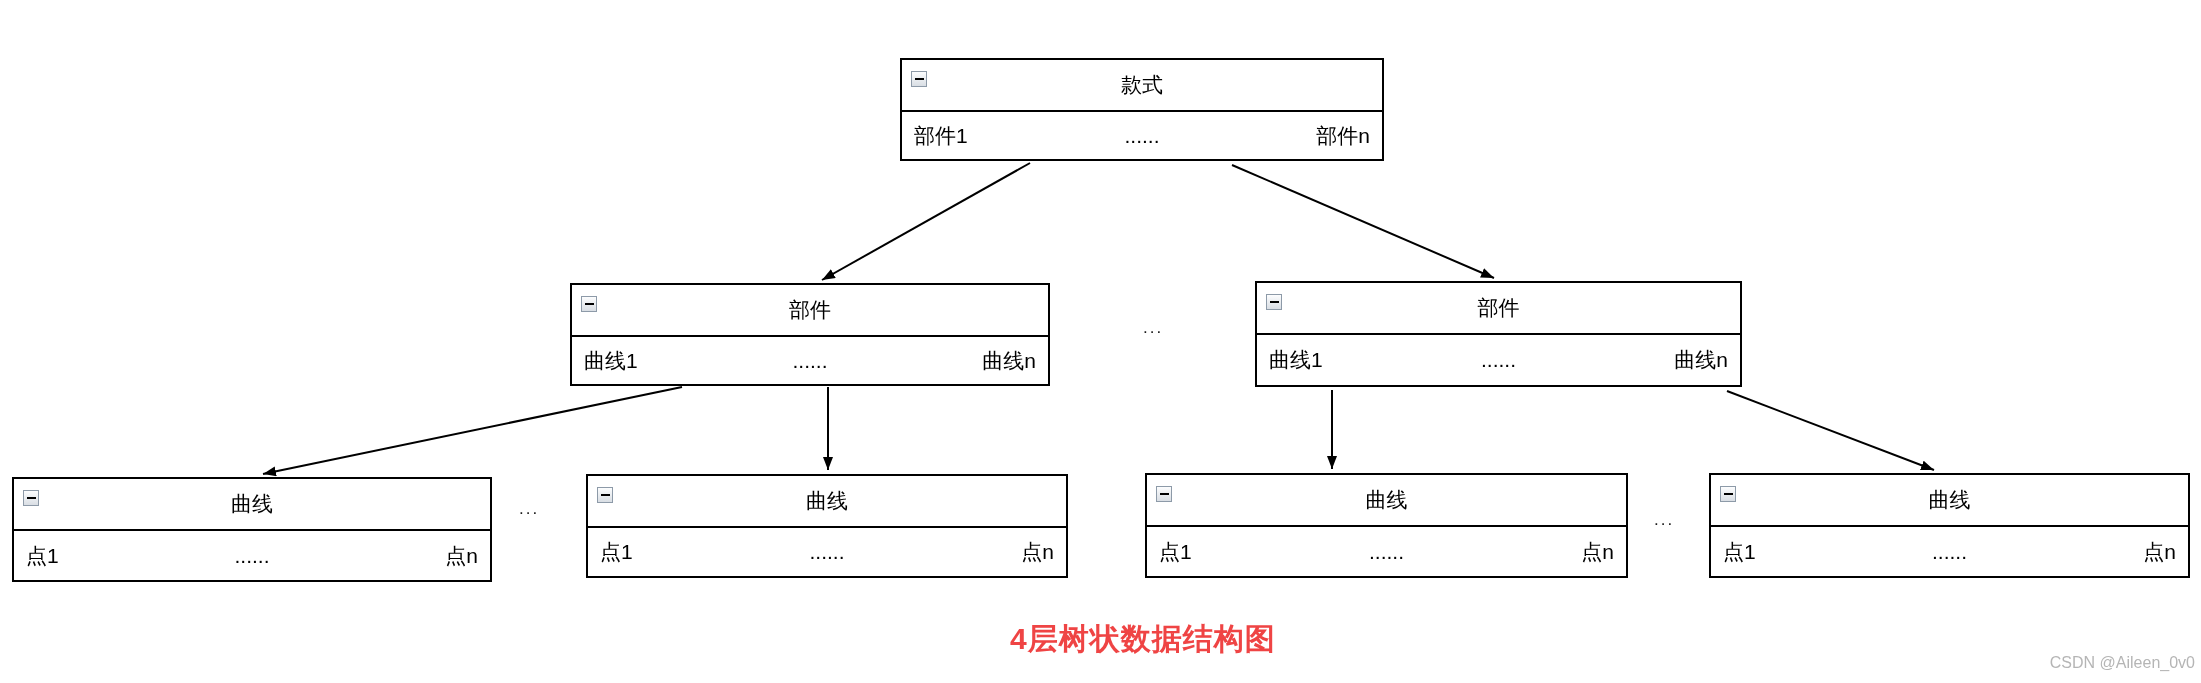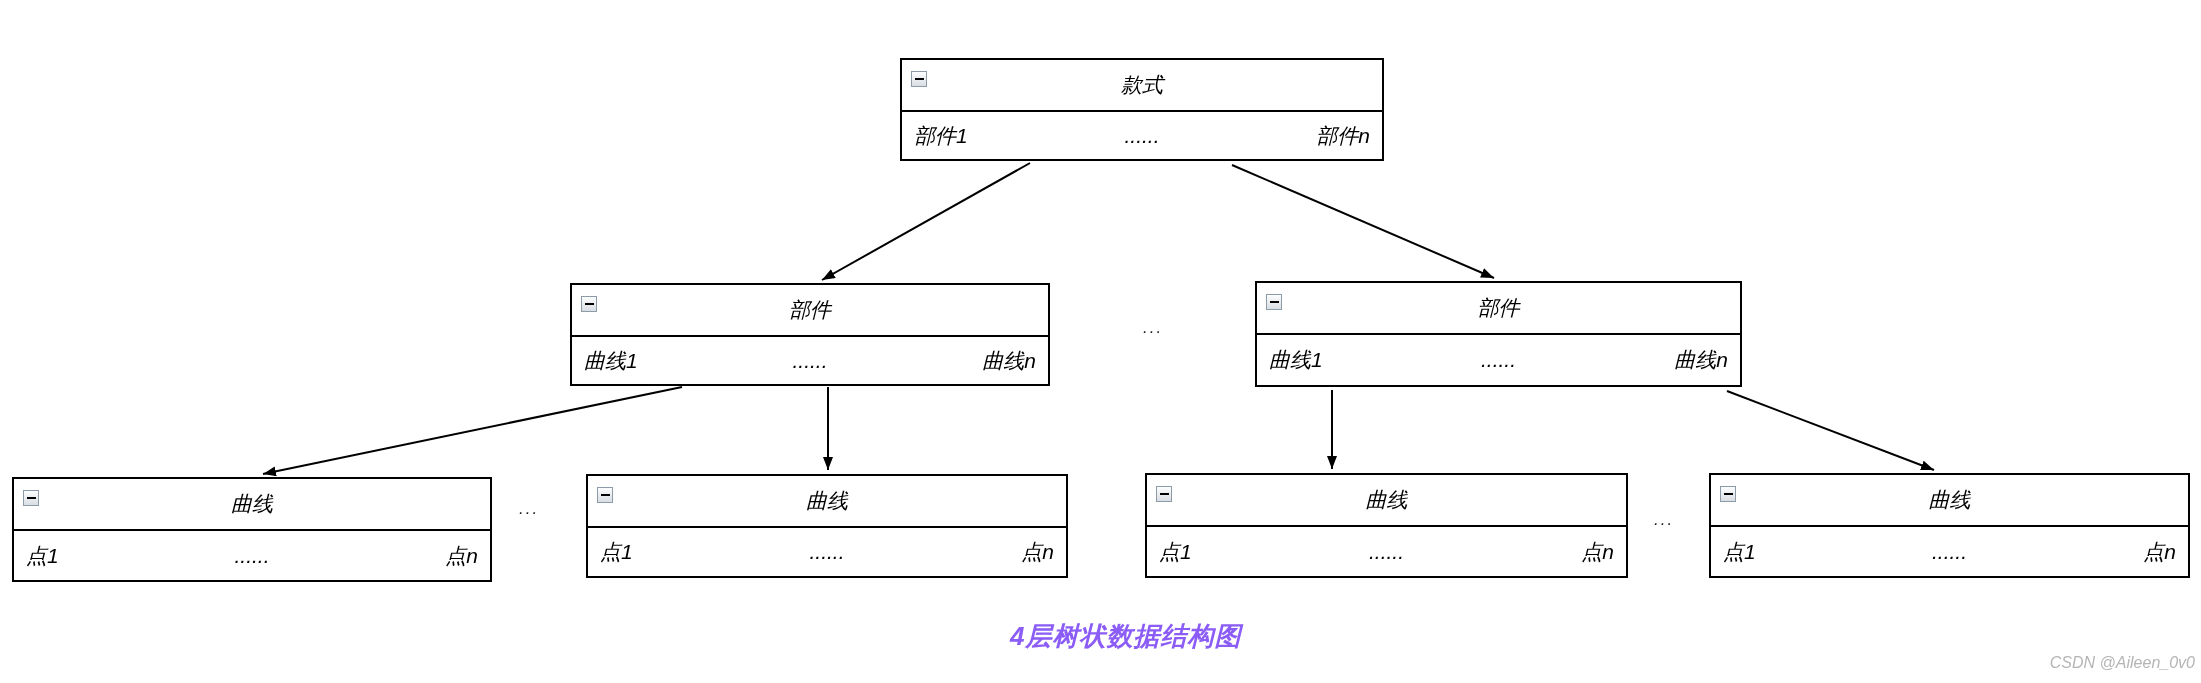--- a/index.html
+++ b/index.html
@@ -2,21 +2,20 @@
 <html><head>
 <meta charset="utf-8">
 <style>
   html,body{margin:0;padding:0;background:#ffffff;}
   .stage{
     position:relative;
     width:2201px;height:683px;
     background:#ffffff;
     font-family:"Liberation Sans","DejaVu Sans",sans-serif;
     overflow:hidden;
-    font-style:italic;
   }
   .connector-layer{position:absolute;left:0;top:0;width:2201px;height:683px;}
 
   .node{
     position:absolute;
     background:#ffffff;
     border:2px solid #000000;
     box-sizing:border-box;
     display:flex;flex-direction:column;
     color:#000000;
@@ -59,21 +58,21 @@
     font-size:17px;color:#1a1a1a;
     letter-spacing:2px;
   }
   .sep1{left:1143px;top:318px;}
   .sep2{left:519px;top:499px;}
   .sep3{left:1654px;top:510px;}
 
   .caption{
     position:absolute;
     left:1010px;top:619px;
-    font-size:26px;font-weight:bold;color:#8b5cf6;
+    font-size:30px;font-weight:bold;color:#ef4444;
     letter-spacing:1px;
     white-space:nowrap;
   }
   .watermark{
     position:absolute;
     right:6px;top:654px;
     font-size:16px;color:#b5b5b5;
     white-space:nowrap;
     text-align:center;
   }

